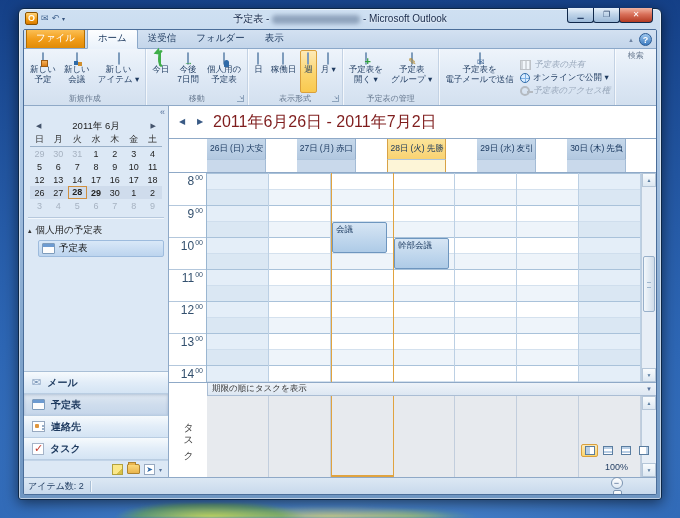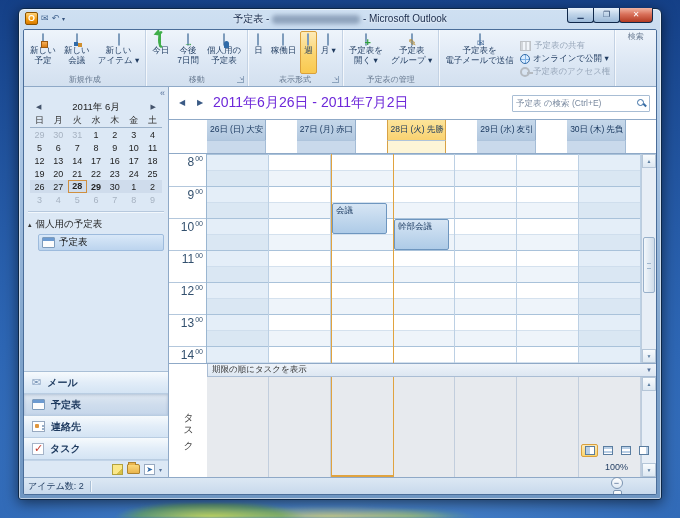--- a/index.html
+++ b/index.html
@@ -59,21 +59,21 @@
     border-bottom:1px solid #8fa9c7; display:flex; }
   .rgroup { display:flex; flex-direction:column; border-right:1px solid #c3d2e4; box-shadow:1px 0 0 rgba(255,255,255,.7); padding:1px 2px 0; }
   .rgroup-body { flex:1; display:flex; align-items:stretch; }
   .rgroup-label { height:12px; font-size:8px; color:#66788f; text-align:center; line-height:11px; position:relative; padding:0 8px; }
   .dlauncher { position:absolute; right:1px; top:2px; width:7px; height:7px; border:1px solid #8da4bd; border-top:none; border-left:none; font-size:5px; color:#5d7folder; color:#5d7494; line-height:5px; text-align:right; }
   .bigbtn { display:flex; flex-direction:column; align-items:center; justify-content:flex-start; padding:2px 3px 0; border:1px solid transparent; border-radius:2px; }
   .bigbtn .rb-label { font-size:8.5px; line-height:1.15; text-align:center; white-space:pre-line; color:#1e3a5f; margin-top:1px; }
   .bigbtn.sel { background:linear-gradient(#fdeab8,#fbd56e 55%,#f9c94f); border:1px solid #d9a03c; }
   .smallcol { display:flex; flex-direction:column; justify-content:center; gap:1px; }
   .smallbtn { display:flex; align-items:center; gap:3px; font-size:8.5px; color:#1e3a5f; padding:0 2px; white-space:nowrap; }
-  .smallbtn.disabled { color:#98a7ba; }
+  .smallbtn.disabled { color:#98a7ba;font-style:italic; }
   .smallbtn.disabled .rico { opacity:.5; filter:grayscale(1); }
   .combo { background:#fff; border:1px solid #97b0ca; border-radius:2px; padding:1px 4px; font-size:8.5px; color:#1e3a5f; }
 
   
   .rico { position:relative; display:inline-block; }
   .cal16 { width:19px; height:16px; border:1px solid #7e9cbc; border-radius:2px;
     background:linear-gradient(to bottom,#6d9bd1 0,#6d9bd1 4px,#fdfdfd 4px); }
   .cal16::after { content:""; position:absolute; left:2px; right:2px; top:6px; bottom:2px;
     background:repeating-linear-gradient(to right,#c9daea 0 1px,transparent 1px 4px),
                repeating-linear-gradient(to bottom,#c9daea 0 1px,transparent 1px 3px); }
@@ -139,21 +139,21 @@
   .ico-folder { width:13px; height:10px; background:linear-gradient(#fbd879,#eab54e); border:1px solid #ad8432; border-radius:1px 2px 1px 1px; position:relative; }
   .ico-folder::before { content:""; position:absolute; left:0; top:-3px; width:6px; height:2px; background:#eab54e; border:1px solid #ad8432; border-bottom:none; }
   .ico-shortcut { width:11px; height:11px; background:#fff; border:1px solid #97a9c0; color:#2f6aa8; font-size:8px; line-height:10px; text-align:center; }
   .sb-iconrow .qat-drop { color:#55719a; }
 
   
   .calarea { flex:1; min-width:0; background:#fff; display:flex; flex-direction:column; }
   .cal-header { height:32px; flex:0 0 32px; display:flex; align-items:center; padding:0 6px; gap:6px; }
   .nav-arrows { display:flex; gap:4px; }
   .nav-arrow { width:14px; height:14px; font-size:8px; color:#3a5a85; text-align:center; line-height:14px; }
-  .range-title { font-size:14px; color:#6d28d9; flex:1; white-space:nowrap; overflow:hidden; }
+  .range-title { font-size:16px; color:#7f1d1d; flex:1; white-space:nowrap; overflow:hidden; }
   .searchbox { width:138px; height:17px; border:1px solid #a8bdd4; border-radius:1px; background:#fff; display:flex; align-items:center; padding:0 3px; }
   .searchbox input { flex:1; border:none; outline:none; font-size:8.5px; color:#444; width:100%; background:transparent;
     font-family:"Liberation Sans","DejaVu Sans",sans-serif; }
   .searchbox input::placeholder { color:#7a8aa0; opacity:1; }
   .magnifier { width:9px; height:9px; position:relative; flex:0 0 9px; }
   .magnifier::before { content:""; position:absolute; left:0; top:0; width:5px; height:5px; border:1.5px solid #3a6ea5; border-radius:50%; }
   .magnifier::after { content:""; position:absolute; left:5.5px; top:5.5px; width:3.5px; height:1.5px; background:#3a6ea5; transform:rotate(45deg); }
 
   .dayrow { flex:0 0 33px; display:flex; border-top:1px solid #8fa9c7; }
   .gutter { width:38px; flex:0 0 38px; }
@@ -252,20 +252,31 @@
       </div>
       <div class="win-buttons">
         <div class="win-btn">▁</div>
         <div class="win-btn">❐</div>
         <div class="win-btn close">✕</div>
       </div>
     </div>
 
     <div id="frame">
 
+      <div class="tabstrip">
+        <div class="tab file">ファイル</div>
+        <div class="tab active">ホーム</div>
+        <div class="tab">送受信</div>
+        <div class="tab">フォルダー</div>
+        <div class="tab">表示</div>
+        <div class="tabstrip-right">
+          <span class="rib-collapse">▲</span>
+          <span class="help-btn">?</span>
+        </div>
+      </div>
 
       <div class="ribbon">
         <div class="rgroup">
           <div class="rgroup-body">
             <div class="bigbtn">
               <span class="rico"><span class="cal16"></span><span class="badge badge-sq"></span></span>
               <span class="rb-label">新しい
 予定</span>
             </div>
             <div class="bigbtn">
@@ -411,29 +422,20 @@
                 </div>
                 <div class="mc-week">
                   <span class="mc-day">12</span>
                   <span class="mc-day">13</span>
                   <span class="mc-day">14</span>
                   <span class="mc-day">17</span>
                   <span class="mc-day">16</span>
                   <span class="mc-day">17</span>
                   <span class="mc-day">18</span>
                 </div>
-                <div class="mc-week">
-                  <span class="mc-day">19</span>
-                  <span class="mc-day">20</span>
-                  <span class="mc-day">21</span>
-                  <span class="mc-day">22</span>
-                  <span class="mc-day">23</span>
-                  <span class="mc-day">24</span>
-                  <span class="mc-day">25</span>
-                </div>
                 <div class="mc-week sel">
                   <span class="mc-day">26</span>
                   <span class="mc-day">27</span>
                   <span class="mc-day b today">28</span>
                   <span class="mc-day b">29</span>
                   <span class="mc-day">30</span>
                   <span class="mc-day">1</span>
                   <span class="mc-day">2</span>
                 </div>
                 <div class="mc-week">
@@ -483,24 +485,20 @@
           </div>
         </div>
 
         <div class="calarea">
           <div class="cal-header">
             <div class="nav-arrows">
               <span class="nav-arrow">◀</span>
               <span class="nav-arrow">▶</span>
             </div>
             <div class="range-title">2011年6月26日 - 2011年7月2日</div>
-            <div class="searchbox">
-              <input placeholder="予定表 の検索 (Ctrl+E)" style="">
-              <span class="magnifier"></span>
-            </div>
           </div>
 
           <div class="dayrow">
             <div class="gutter"></div>
             <div class="dh-cells">
               <div class="dh-labels" id="day-headers">
                   <div class="dh-cell">
                     <span>26日</span>
                     <span>(日)</span>
                     <span class="rokuyo">大安</span>

